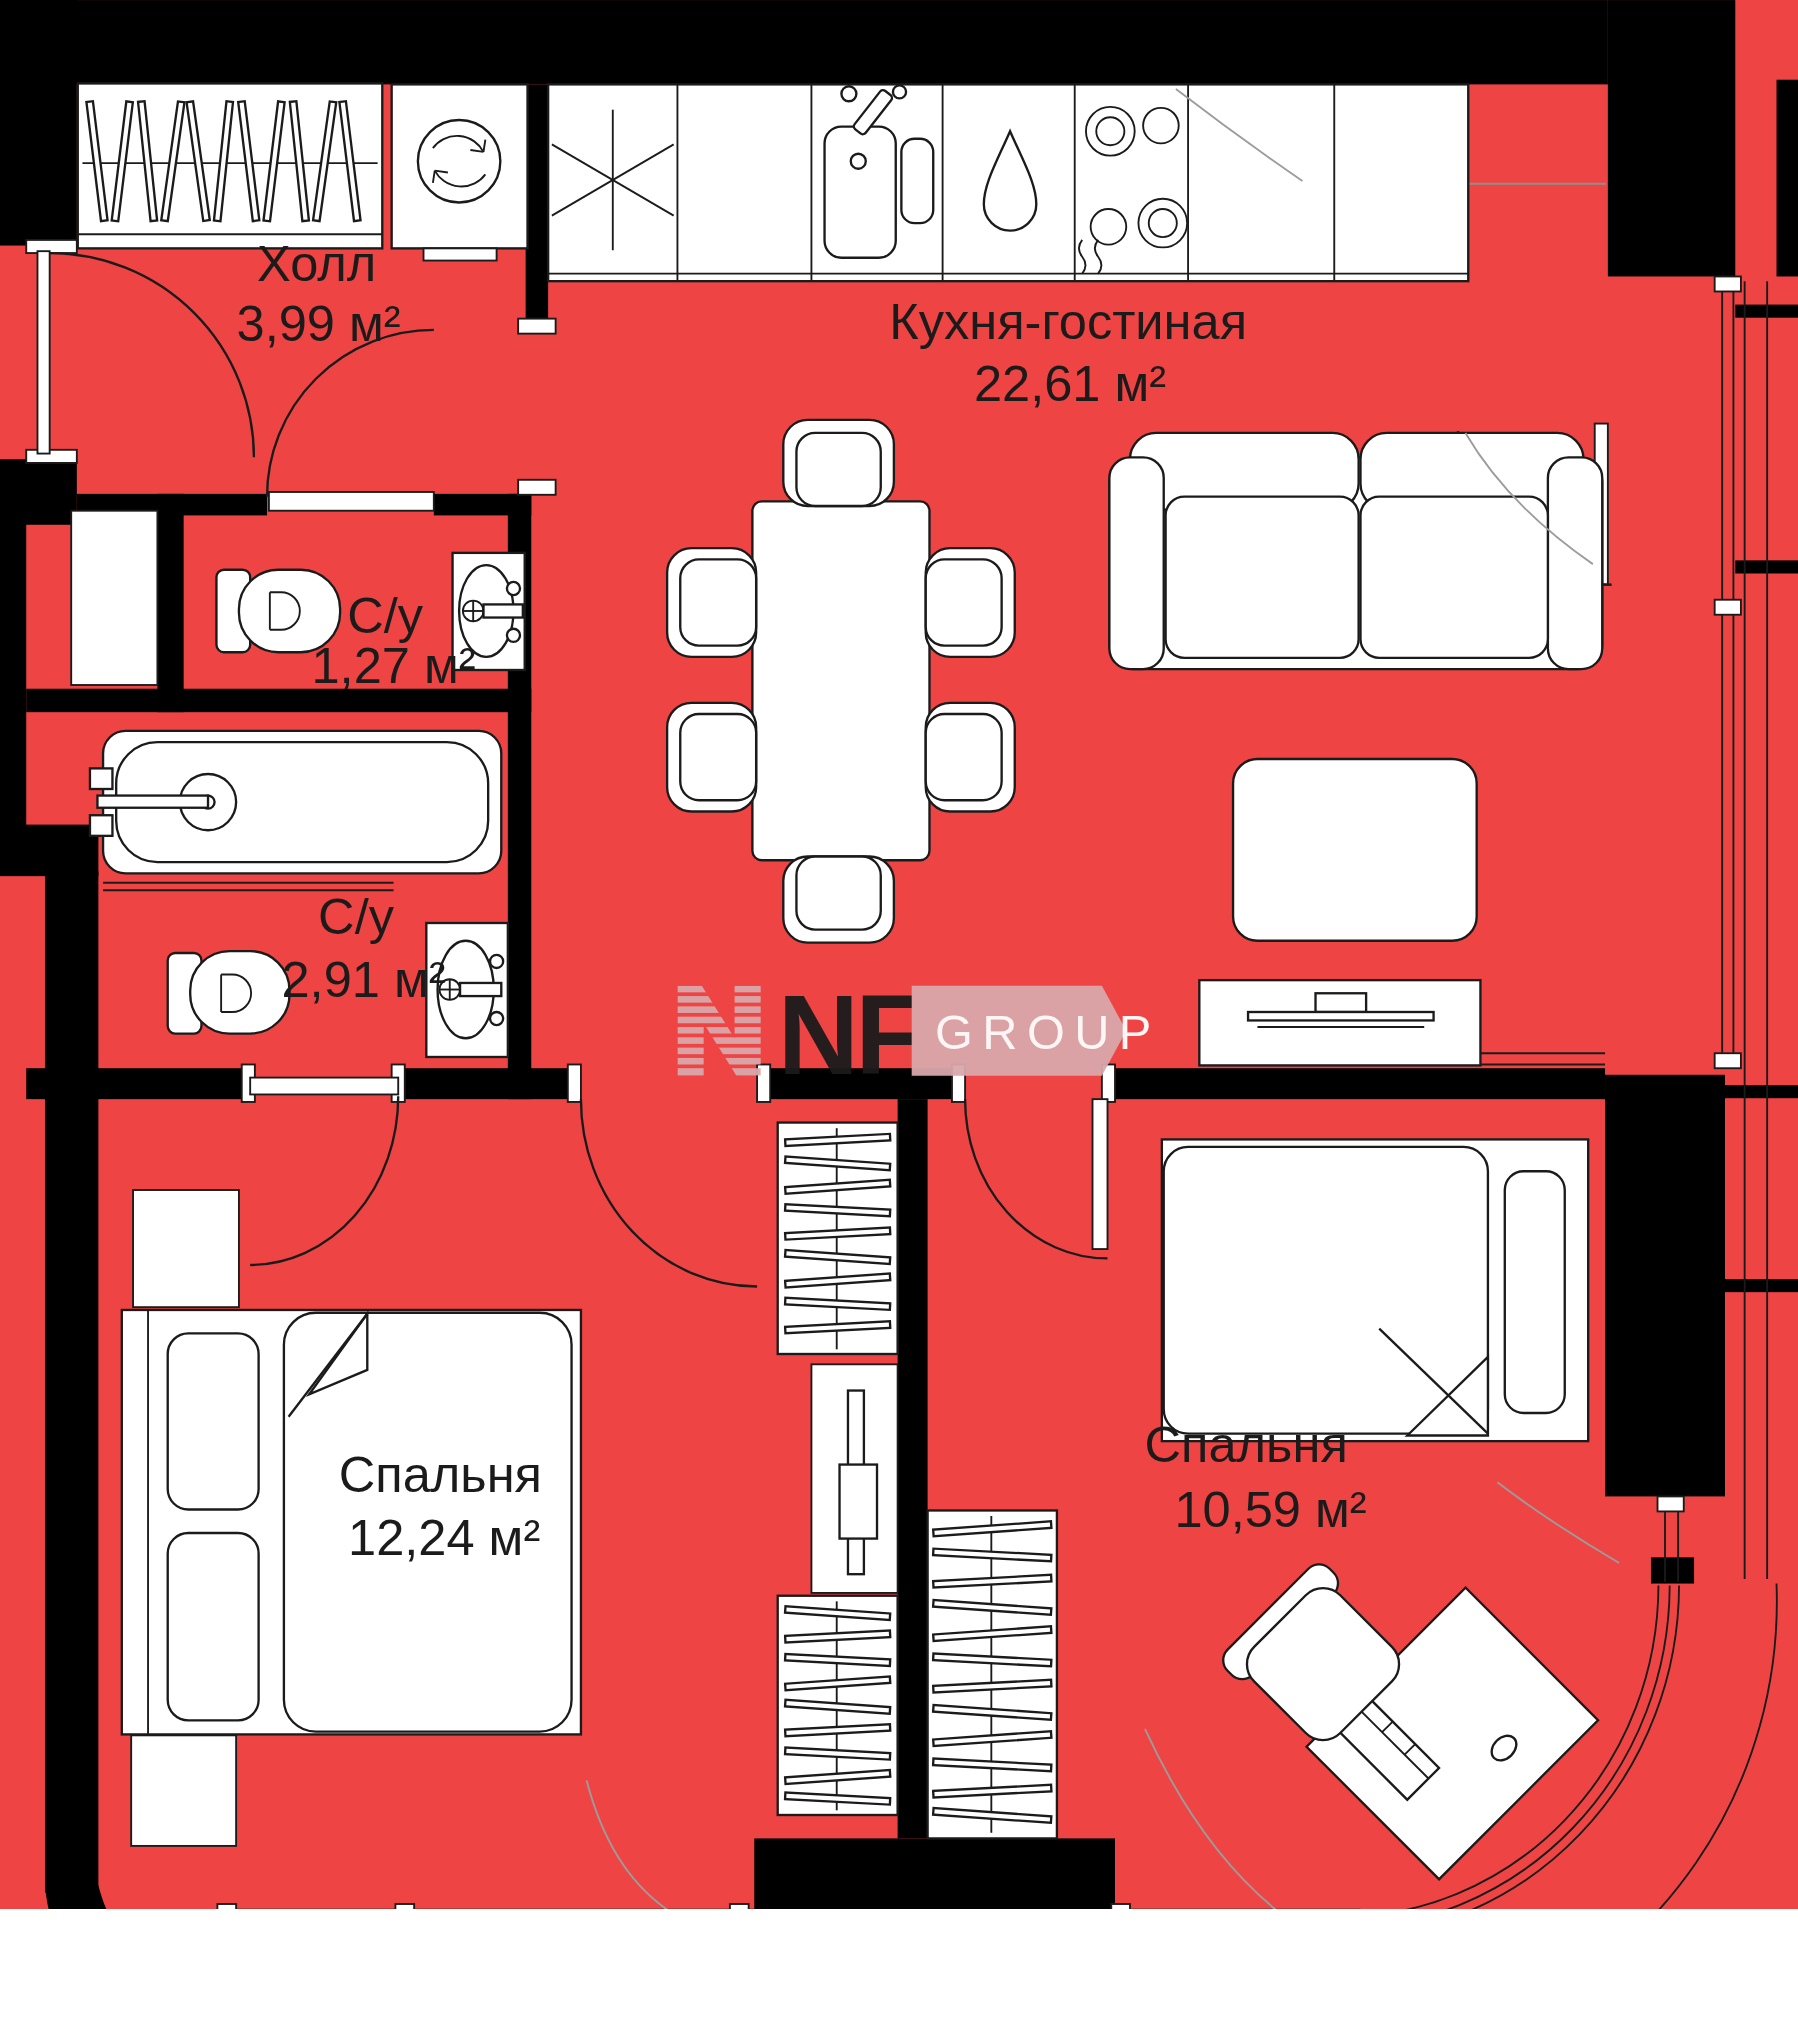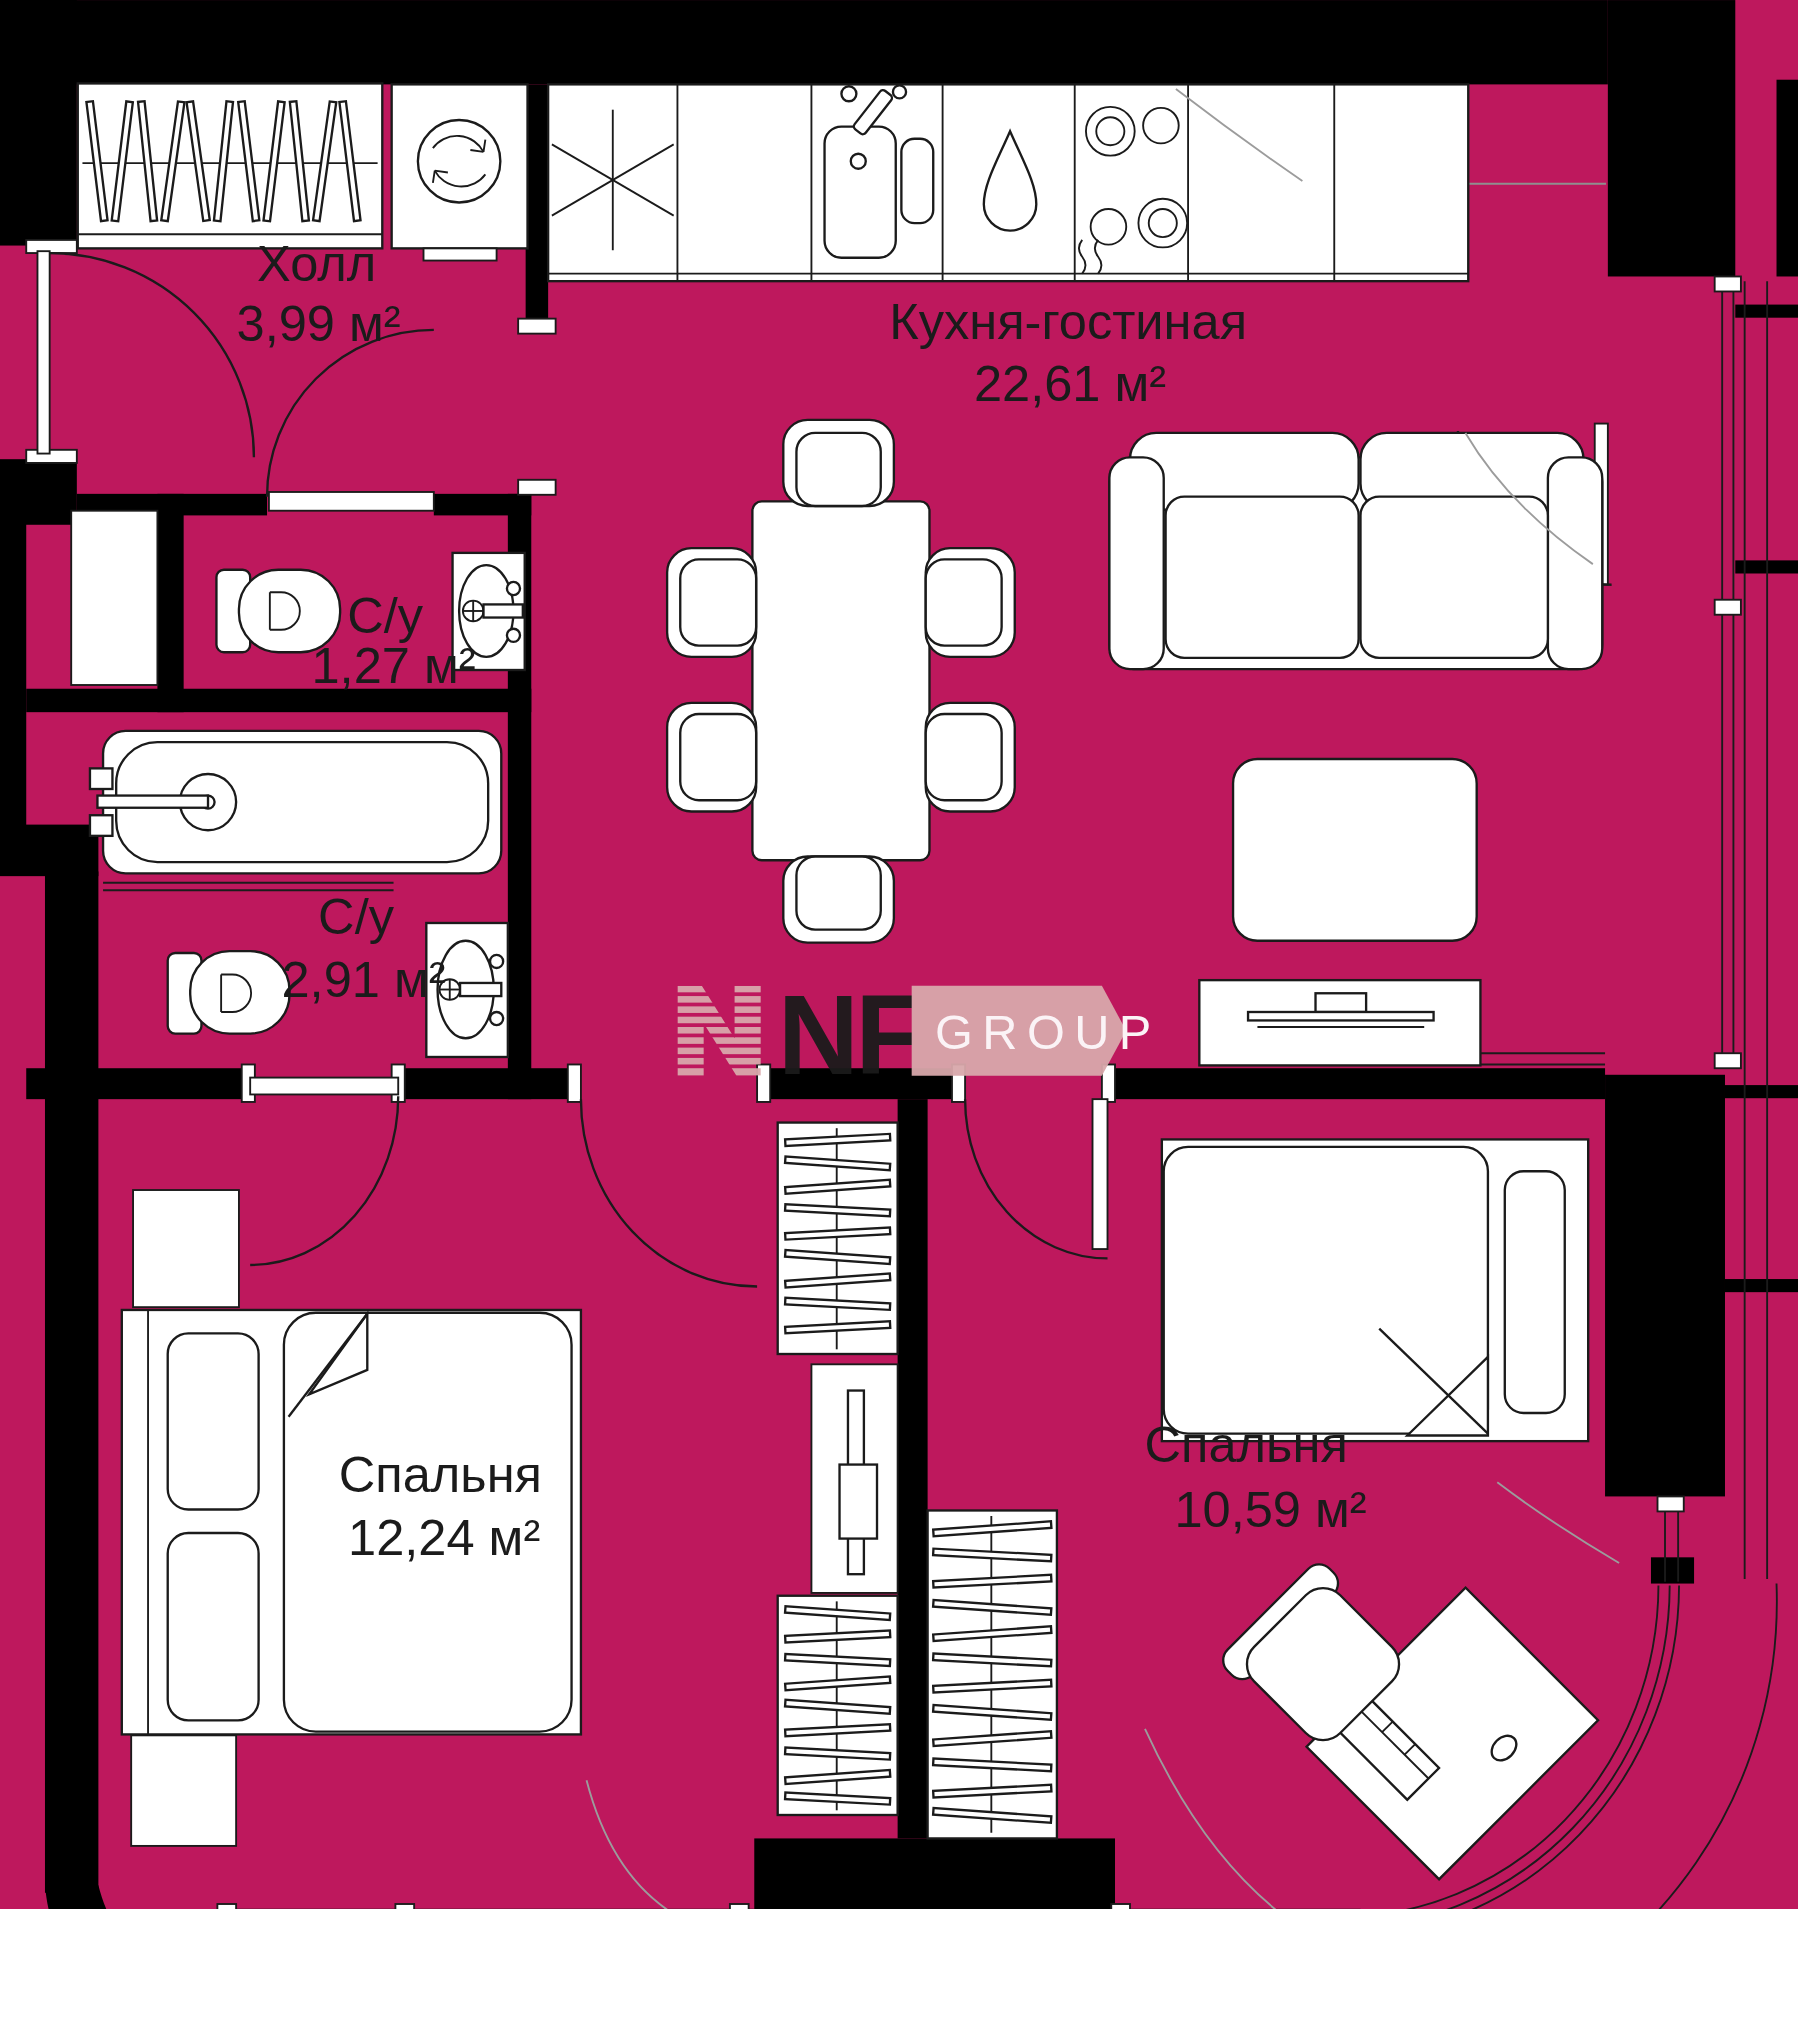--- a/index.html
+++ b/index.html
@@ -1,16 +1,16 @@
 <!DOCTYPE html>
 <html style="font-size:15px"><head>
 <meta charset="utf-8">
 <style>
   html,body{margin:0;padding:0;background:#ffffff;}
-  .plan-wrap{width:1799px;height:1909px;position:relative;background:#be185d;}
+  .plan-wrap{width:1799px;height:1909px;position:relative;background:#ef4444;}
   svg{display:block;}
   svg text{font-family:"Liberation Sans","DejaVu Sans",sans-serif;fill:#1b1b1b;}
   .room-name,.room-area{font-size:54px;text-anchor:middle;}
   .furn{fill:#ffffff;stroke:#1b1b1b;stroke-width:2.5;}
   .thin{fill:none;stroke:#1b1b1b;stroke-width:2;}
   .wline{fill:none;stroke:#1b1b1b;stroke-width:2.5;}
   .wall{fill:#000000;stroke:none;}
   .frame{fill:#ffffff;stroke:#1b1b1b;stroke-width:2;}
   .arc{fill:none;stroke:#8f8f8f;stroke-width:2;}
   .faint{fill:none;stroke:#9c9c9c;stroke-width:2;}

